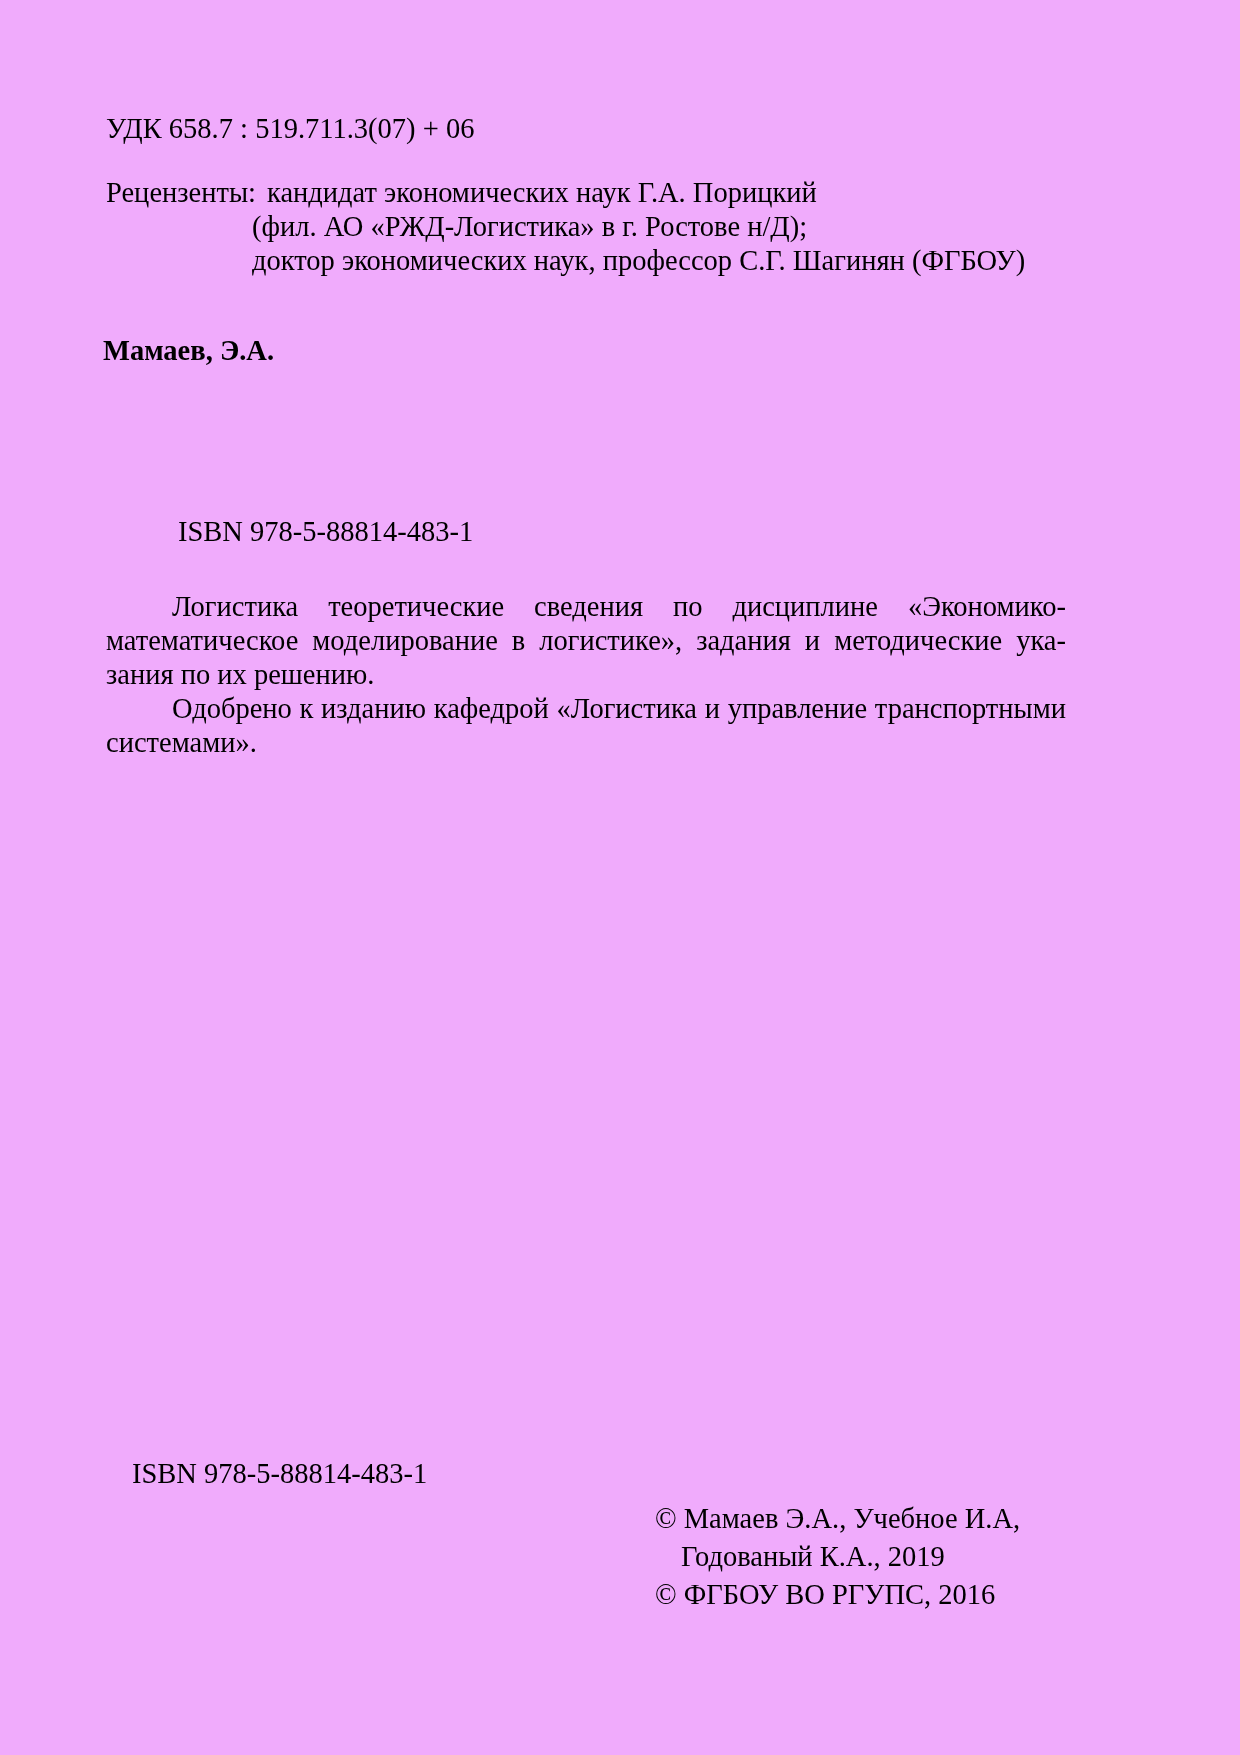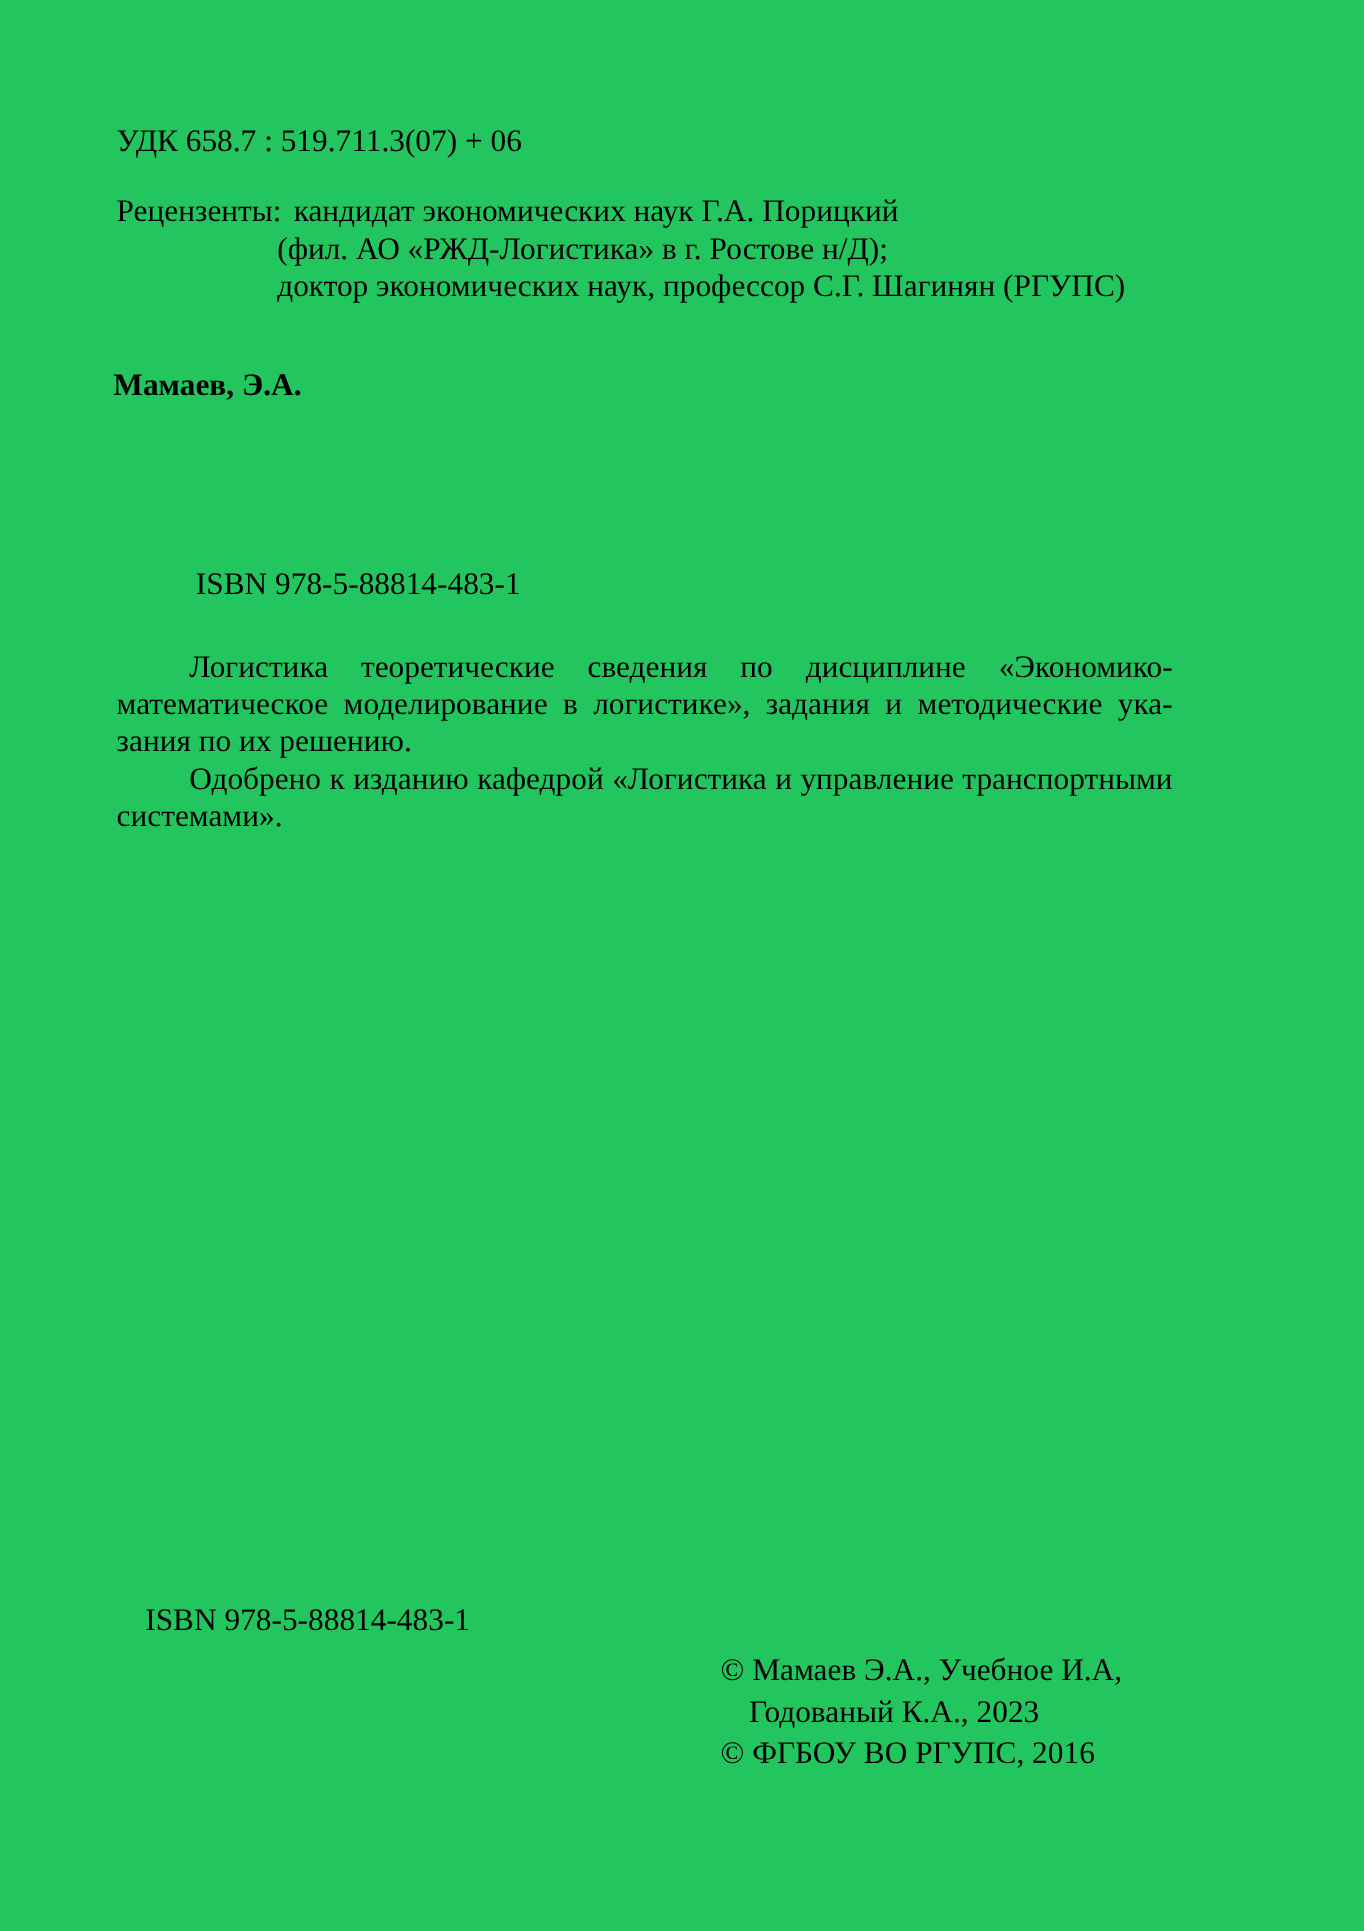--- a/index.html
+++ b/index.html
@@ -5,21 +5,21 @@
   html, body {
     margin: 0;
     padding: 0;
     background: #e9e9e9;
   }
   .page {
     position: relative;
     width: 1240px;
     height: 1755px;
     margin: 0 auto;
-    background: #22c55e;
+    background: #f0abfc;
     color: #000000;
     font-family: "Liberation Serif", "DejaVu Serif", serif;
     font-size: 28.5px;
     line-height: 34px;
     -webkit-hyphens: manual;
     hyphens: manual;
     overflow: hidden;
   }
   .udk {
     position: absolute;
@@ -92,34 +92,34 @@
 
 <div class="page">
 
   <div class="udk">УДК 658.7 : 519.711.3(07) + 06</div>
 
   <div class="reviewers">
     <div class="rev-first">
       <span class="rev-label">Рецензенты:</span><span>кандидат экономических наук Г.А. Порицкий</span>
     </div>
     <div class="rev-indent">(фил. АО «РЖД-Логистика» в г. Ростове н/Д);</div>
-    <div class="rev-indent">доктор экономических наук, профессор С.Г. Шагинян (РГУПС)</div>
+    <div class="rev-indent">доктор экономических наук, профессор С.Г. Шагинян (ФГБОУ)</div>
   </div>
 
   <div class="author">Мамаев, Э.А.</div>
 
 
   <div class="isbn-top">ISBN 978-5-88814-483-1</div>
 
   <div class="abstract">
     <p>Логистика теоретические сведения по дисциплине «Экономико-математическое моделирование в логистике», задания и методические ука­зания по их решению.</p>
     <p>Одобрено к изданию кафедрой «Логистика и управление транспорт­ными системами».</p>
   </div>
 
   <div class="isbn-bottom">ISBN 978-5-88814-483-1</div>
 
   <div class="copyright">
     <div class="c-line">© Мамаев Э.А., Учебное И.А,</div>
-    <div class="c-line c-indent">Годованый К.А., 2023</div>
+    <div class="c-line c-indent">Годованый К.А., 2019</div>
     <div class="c-line">© ФГБОУ ВО РГУПС, 2016</div>
   </div>
 
 </div>
 
 </body></html>

